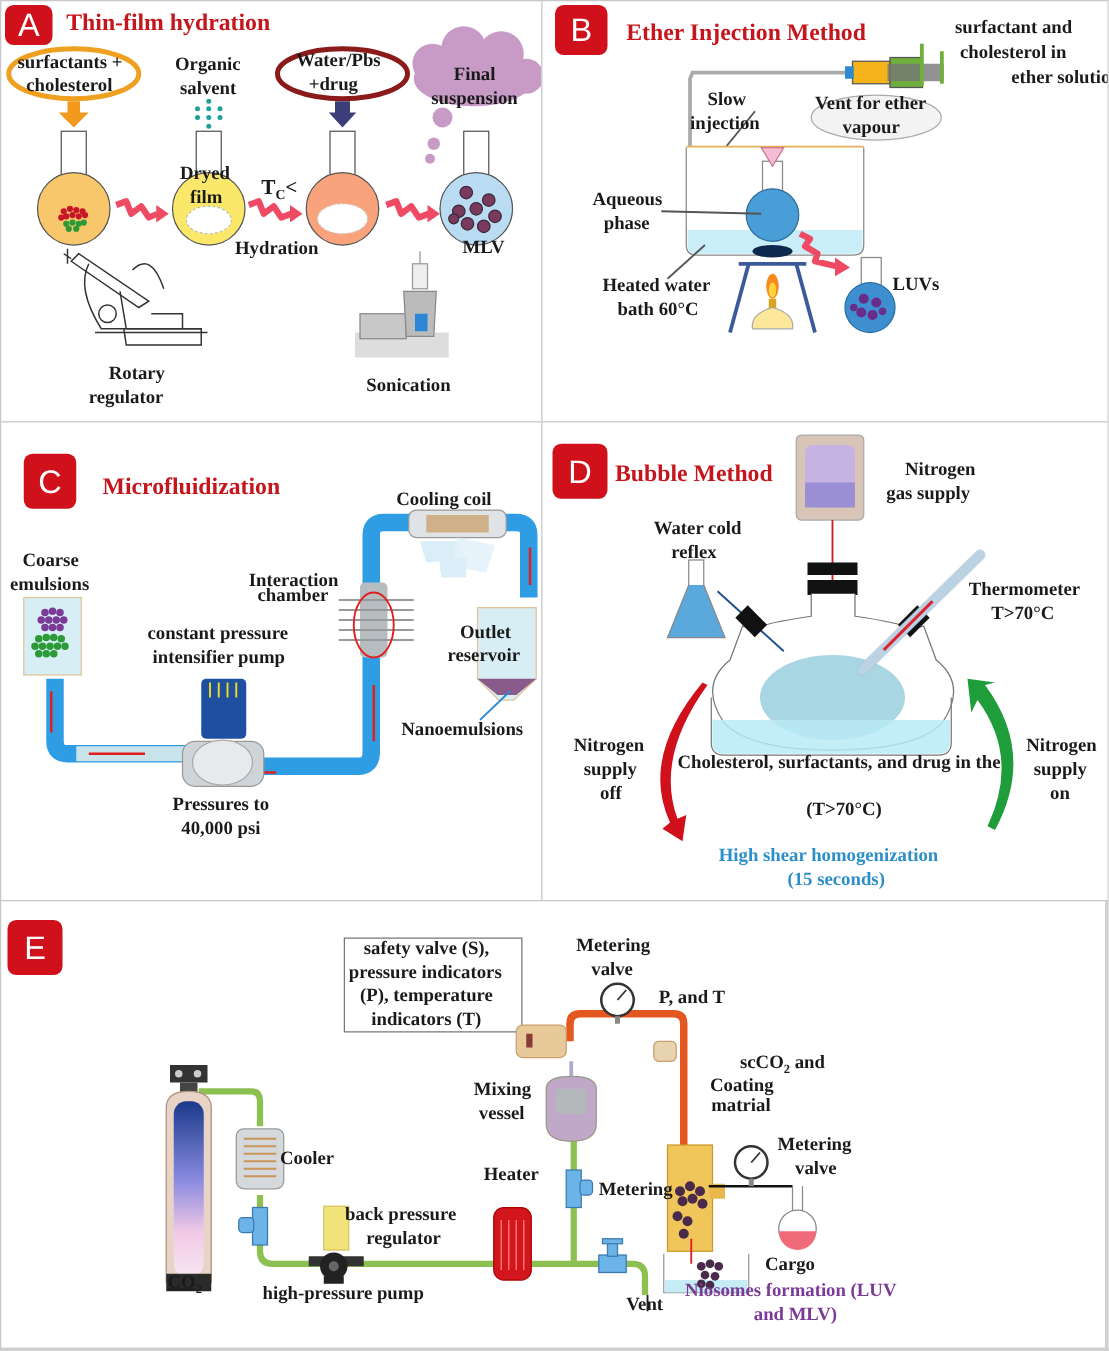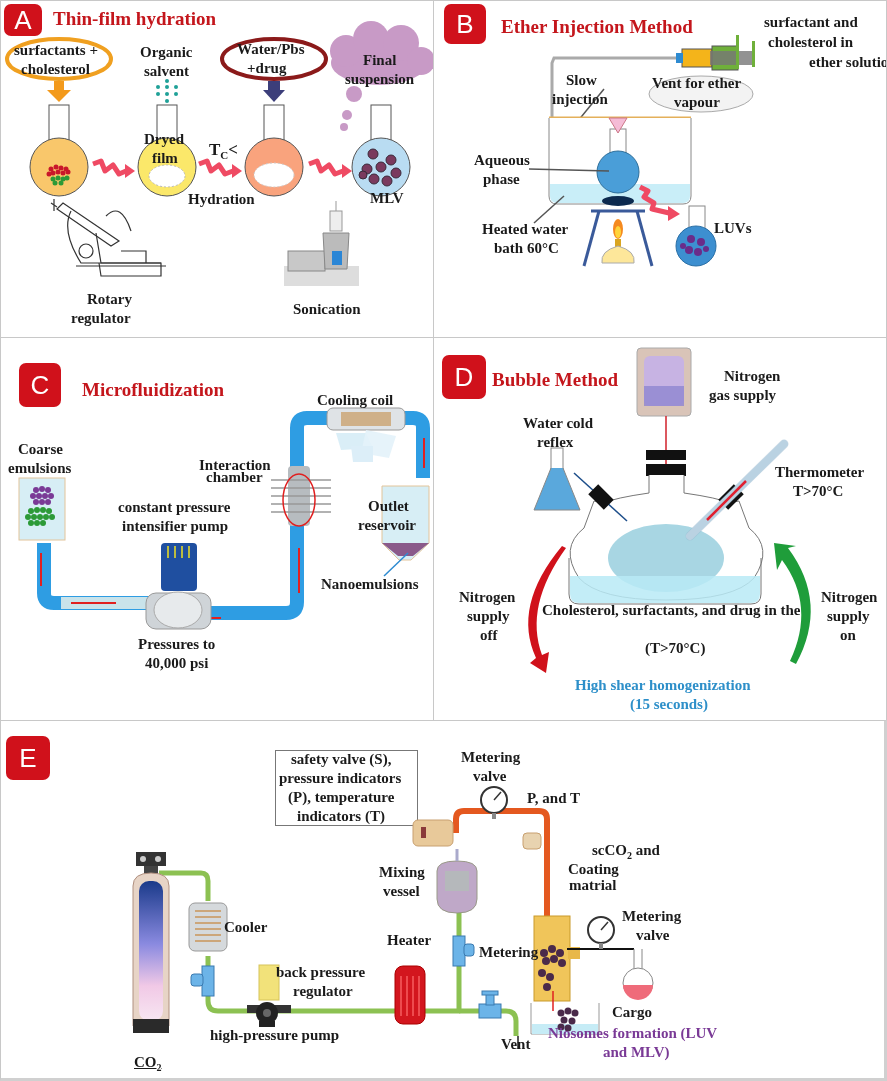--- a/index.html
+++ b/index.html
@@ -565,18 +565,18 @@
   <div class="lbl" style="left:567px;top:139px;">Coating</div>
   <div class="lbl" style="left:568px;top:155px;">matrial</div>
   <div class="lbl" style="left:223px;top:197px;">Cooler</div>
   <div class="lbl" style="left:386px;top:210px;">Heater</div>
   <div class="lbl" style="left:478px;top:222px;">Metering</div>
   <div class="lbl" style="left:621px;top:186px;">Metering</div>
   <div class="lbl" style="left:635px;top:205px;">valve</div>
   <div class="lbl" style="left:275px;top:242px;">back pressure</div>
   <div class="lbl" style="left:292px;top:261px;">regulator</div>
   <div class="lbl" style="left:209px;top:305px;">high-pressure pump</div>
-  <div class="lbl" style="left:133px;top:332px;text-decoration:underline;"><span>CO</span><sub style="font-size:10px">2</sub></div>
+  <div class="lbl" style="left:133px;top:296px;text-decoration:underline;"><span>CO</span><sub style="font-size:10px">2</sub></div>
   <div class="lbl" style="left:500px;top:314px;">Vent</div>
   <div class="lbl" style="left:611px;top:282px;">Cargo</div>
   <div class="lbl purple" style="left:547px;top:303px;">Niosomes formation (LUV</div>
   <div class="lbl purple" style="left:602px;top:322px;">and MLV)</div>
 </div>
 
 </body></html>

